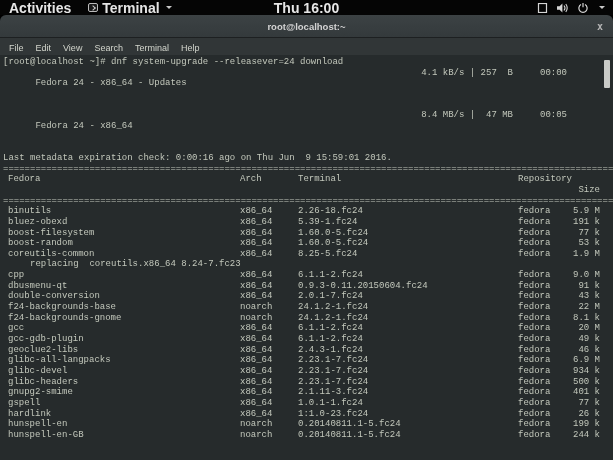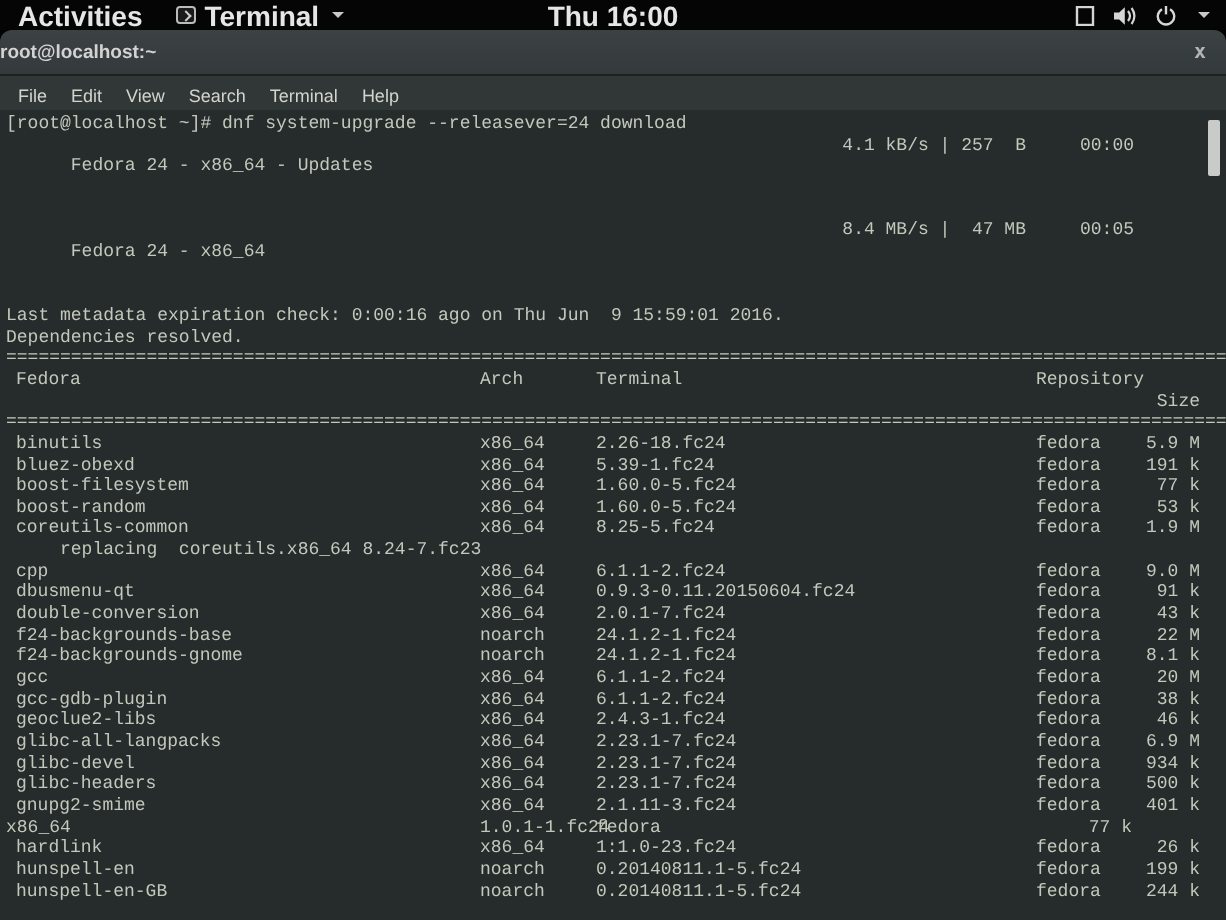--- a/index.html
+++ b/index.html
@@ -39,21 +39,21 @@
   .window {
     position:absolute; left:0; top:15px; width:613px; height:445px;
     display:flex; flex-direction:column;
   }
   .titlebar {
     height:23px; flex:0 0 23px;
     background:linear-gradient(#3c4244,#343a3c);
     border-bottom:1px solid #1d2021;
     border-radius:6px 6px 0 0;
     position:relative;
-    display:flex; align-items:center; 
+    display:flex; align-items:center; justify-content:center;
     color:var(--titlebar_fg,#d3d3d3); font-size:9.5px; font-weight:bold;
   }
   .close-btn {
     position:absolute; right:6px; top:50%; transform:translateY(-50%);
     width:14px; height:14px; display:flex; align-items:center; justify-content:center;
     color:#b4b4b4; font-size:10px; font-weight:bold;
     font-family:"DejaVu Sans Mono", monospace;
   }
   .menubar {
     height:17px; flex:0 0 17px;
@@ -147,21 +147,20 @@
     <div class="prog-line">
       <span>Fedora 24 - x86_64 - Updates</span>
       <span class="prog-stats">4.1 kB/s | 257  B     00:00</span>
     </div>
     <div class="prog-line">
       <span>Fedora 24 - x86_64</span>
       <span class="prog-stats">8.4 MB/s |  47 MB     00:05</span>
     </div>
 
     <div class="tline">Last metadata expiration check: 0:00:16 ago on Thu Jun  9 15:59:01 2016.</div>
-    <div class="tline">Dependencies resolved.</div>
 
     <div class="sep">========================================================================================================================</div>
 
     <div class="hdr-row">
       <span class="c-name">Fedora</span>
       <span>Arch</span>
       <span>Terminal</span>
       <span>Repository</span>
       <span class="c-size"></span>
     </div>
@@ -182,27 +181,27 @@
         <div class="pkg-row"><span class="c-name">boost-filesystem</span><span>x86_64</span><span>1.60.0-5.fc24</span><span>fedora</span><span class="c-size">77 k</span></div>
         <div class="pkg-row"><span class="c-name">boost-random</span><span>x86_64</span><span>1.60.0-5.fc24</span><span>fedora</span><span class="c-size">53 k</span></div>
         <div class="pkg-row"><span class="c-name">coreutils-common</span><span>x86_64</span><span>8.25-5.fc24</span><span>fedora</span><span class="c-size">1.9 M</span></div>
         <div class="note-row">     replacing  coreutils.x86_64 8.24-7.fc23</div>
         <div class="pkg-row"><span class="c-name">cpp</span><span>x86_64</span><span>6.1.1-2.fc24</span><span>fedora</span><span class="c-size">9.0 M</span></div>
         <div class="pkg-row"><span class="c-name">dbusmenu-qt</span><span>x86_64</span><span>0.9.3-0.11.20150604.fc24</span><span>fedora</span><span class="c-size">91 k</span></div>
         <div class="pkg-row"><span class="c-name">double-conversion</span><span>x86_64</span><span>2.0.1-7.fc24</span><span>fedora</span><span class="c-size">43 k</span></div>
         <div class="pkg-row"><span class="c-name">f24-backgrounds-base</span><span>noarch</span><span>24.1.2-1.fc24</span><span>fedora</span><span class="c-size">22 M</span></div>
         <div class="pkg-row"><span class="c-name">f24-backgrounds-gnome</span><span>noarch</span><span>24.1.2-1.fc24</span><span>fedora</span><span class="c-size">8.1 k</span></div>
         <div class="pkg-row"><span class="c-name">gcc</span><span>x86_64</span><span>6.1.1-2.fc24</span><span>fedora</span><span class="c-size">20 M</span></div>
-        <div class="pkg-row"><span class="c-name">gcc-gdb-plugin</span><span>x86_64</span><span>6.1.1-2.fc24</span><span>fedora</span><span class="c-size">38 k</span></div>
+        <div class="pkg-row"><span class="c-name">gcc-gdb-plugin</span><span>x86_64</span><span>6.1.1-2.fc24</span><span>fedora</span><span class="c-size">49 k</span></div>
         <div class="pkg-row"><span class="c-name">geoclue2-libs</span><span>x86_64</span><span>2.4.3-1.fc24</span><span>fedora</span><span class="c-size">46 k</span></div>
         <div class="pkg-row"><span class="c-name">glibc-all-langpacks</span><span>x86_64</span><span>2.23.1-7.fc24</span><span>fedora</span><span class="c-size">6.9 M</span></div>
         <div class="pkg-row"><span class="c-name">glibc-devel</span><span>x86_64</span><span>2.23.1-7.fc24</span><span>fedora</span><span class="c-size">934 k</span></div>
         <div class="pkg-row"><span class="c-name">glibc-headers</span><span>x86_64</span><span>2.23.1-7.fc24</span><span>fedora</span><span class="c-size">500 k</span></div>
         <div class="pkg-row"><span class="c-name">gnupg2-smime</span><span>x86_64</span><span>2.1.11-3.fc24</span><span>fedora</span><span class="c-size">401 k</span></div>
-        <div class="pkg-row"><span>x86_64</span><span>1.0.1-1.fc24</span><span>fedora</span><span class="c-size">77 k</span></div>
+        <div class="pkg-row"><span class="c-name">gspell</span><span>x86_64</span><span>1.0.1-1.fc24</span><span>fedora</span><span class="c-size">77 k</span></div>
         <div class="pkg-row"><span class="c-name">hardlink</span><span>x86_64</span><span>1:1.0-23.fc24</span><span>fedora</span><span class="c-size">26 k</span></div>
         <div class="pkg-row"><span class="c-name">hunspell-en</span><span>noarch</span><span>0.20140811.1-5.fc24</span><span>fedora</span><span class="c-size">199 k</span></div>
         <div class="pkg-row"><span class="c-name">hunspell-en-GB</span><span>noarch</span><span>0.20140811.1-5.fc24</span><span>fedora</span><span class="c-size">244 k</span></div>
       </div>
 
     <div class="scroll-thumb"></div>
   </div>
 </div>
 
 </body></html>

